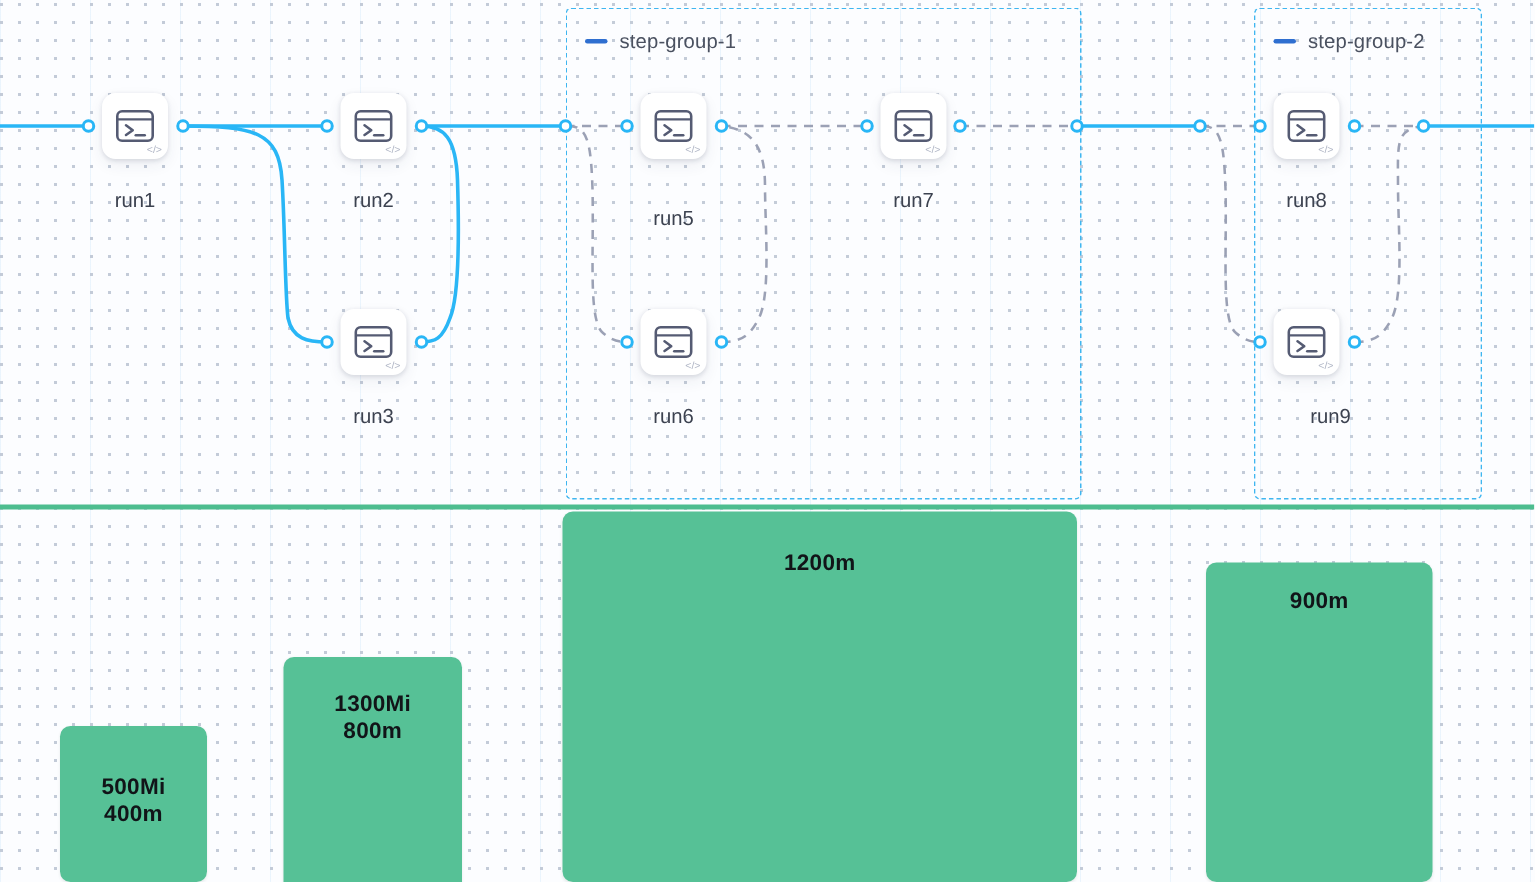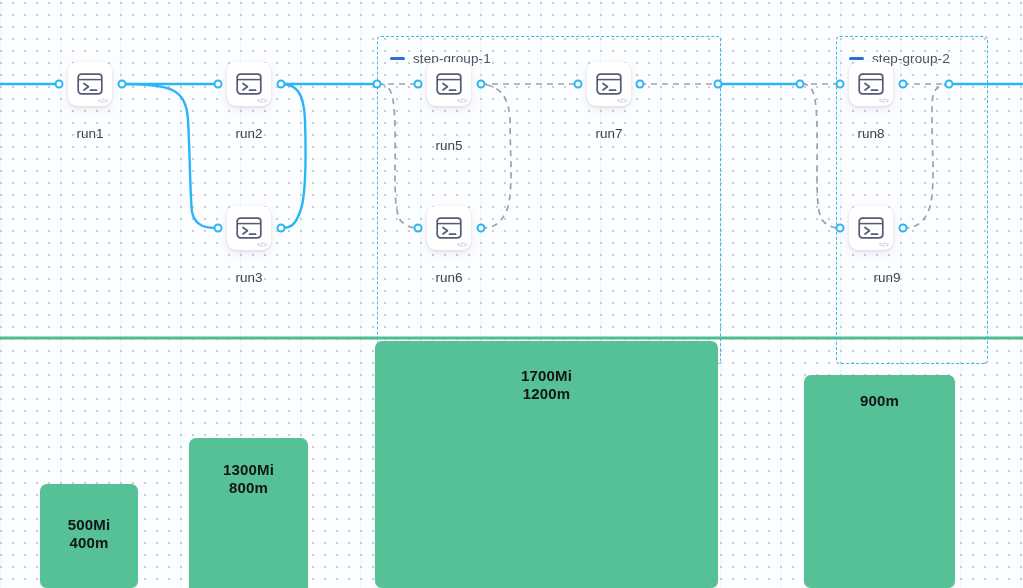--- a/index.html
+++ b/index.html
@@ -25,21 +25,20 @@
   .e-solid{fill:none;stroke:#29b6f6;stroke-width:2.4;}
   .e-dash{fill:none;stroke:#9aa0b4;stroke-width:1.7;stroke-dasharray:6 5;}
   .divider{stroke:#4dbd8f;stroke-width:3.2;}
 
   
   .group{
     position:absolute;
     border:1.5px dashed #3fb6f0;
     border-radius:4px;
     background:rgba(255,255,255,0.02);
-    margin-top:31px;
   }
   .group-label{
     position:absolute;top:14px;left:12px;
     display:flex;align-items:center;gap:8px;
     font-size:13.5px;color:#4a5160;letter-spacing:.1px;
     white-space:nowrap;
   }
   .group-dash{
     display:inline-block;width:15px;height:2.5px;background:#2f6fd0;border-radius:2px;
   }
@@ -260,21 +259,20 @@
 
   <div class="bar" style="left:189px;top:438px;width:119px;height:173px;">
     <div class="bar-text" style="top:23px;">
       <div>1300Mi</div>
       <div>800m</div>
     </div>
   </div>
 
   <div class="bar" style="left:375px;top:341px;width:343px;height:247px;">
     <div class="bar-text" style="top:26px;">
-      <div>1700Mi</div>
       <div>1200m</div>
     </div>
   </div>
 
   <div class="bar" style="left:804px;top:375px;width:151px;height:213px;">
     <div class="bar-text" style="top:17px;">
       <div>900m</div>
     </div>
   </div>
 

